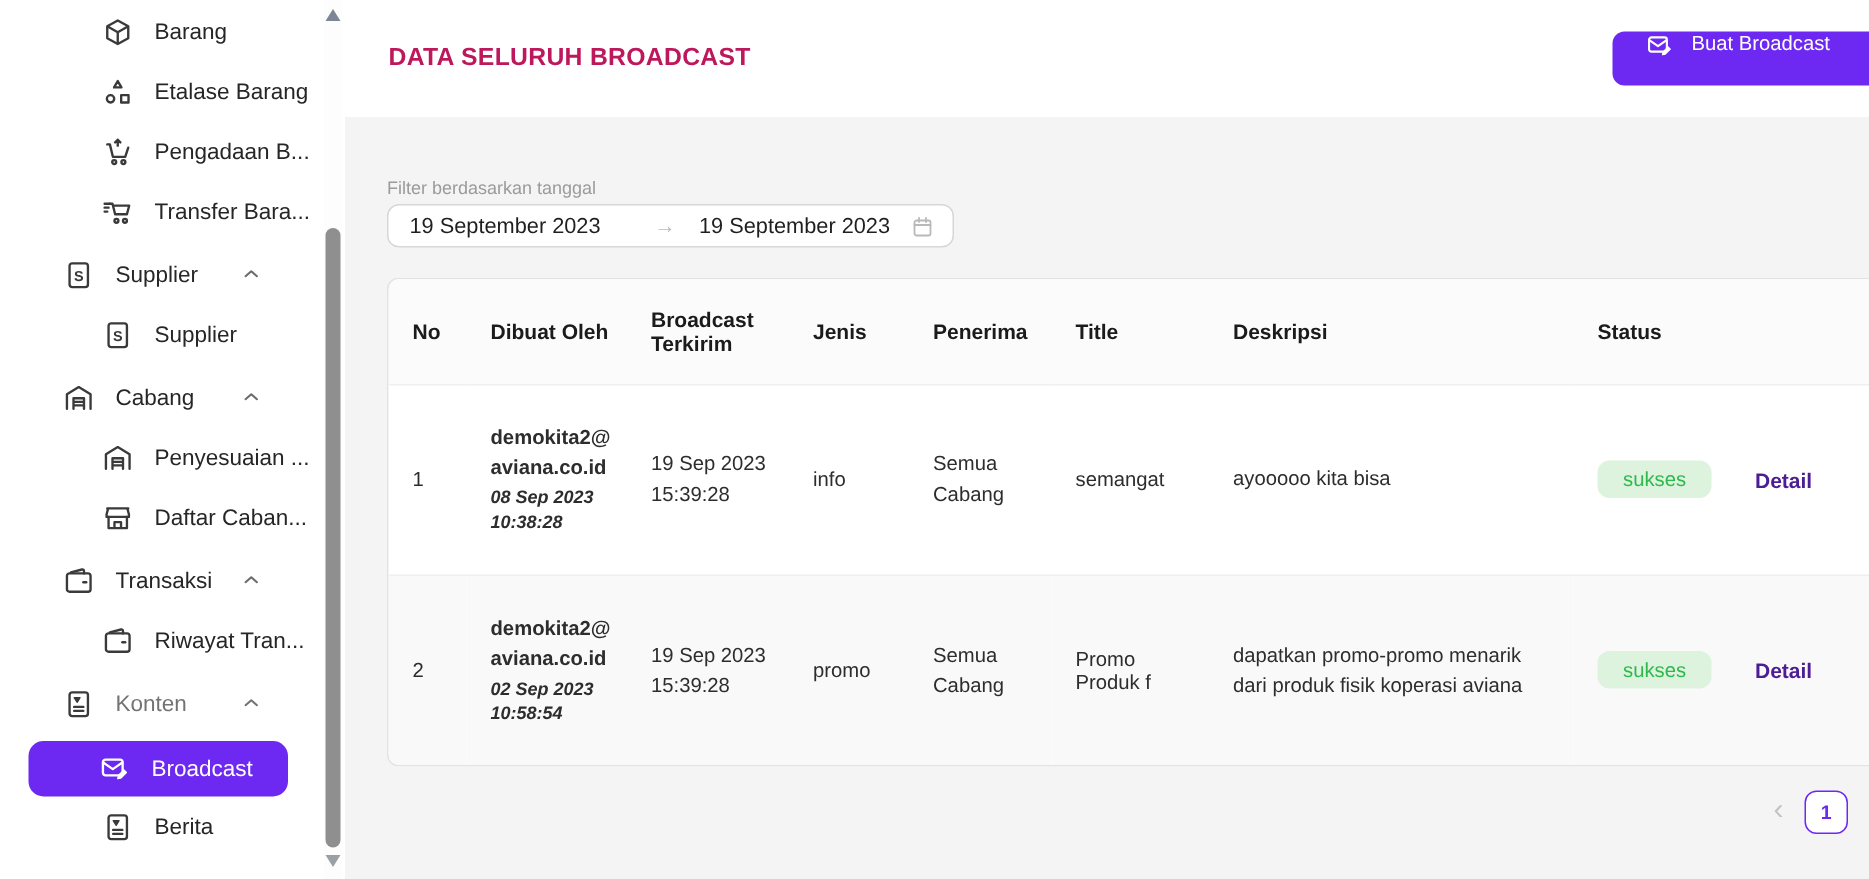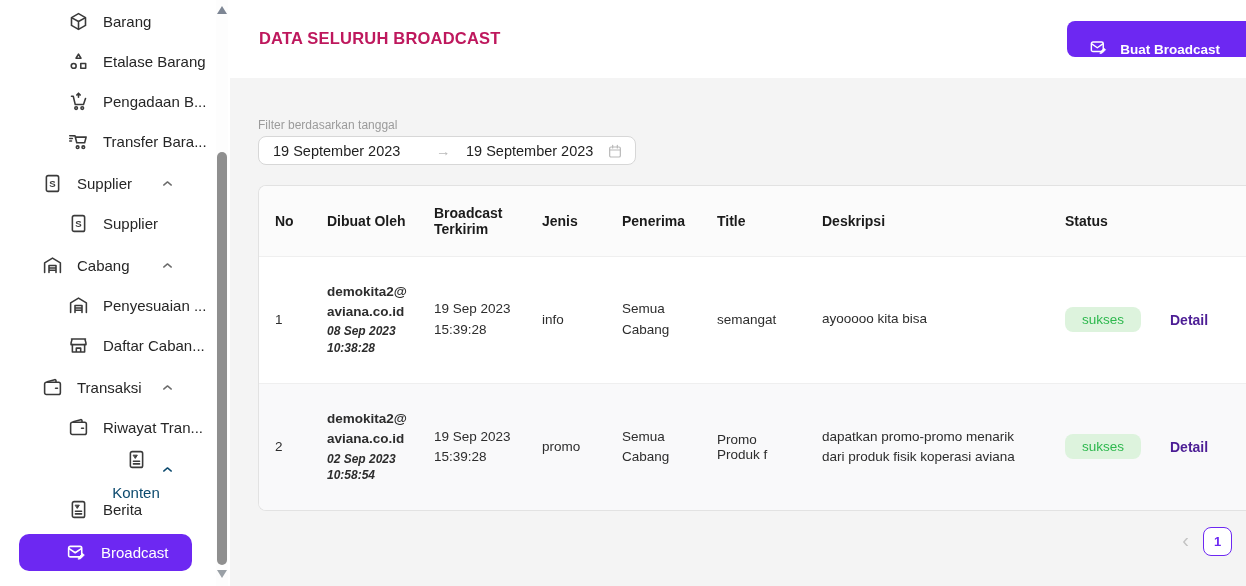--- a/index.html
+++ b/index.html
@@ -11,21 +11,21 @@
   .sidebar { position:relative; width:230px; height:586px; background:#fff; flex:0 0 230px; }
   .menu { padding-top:1px; }
   .mi { position:relative; display:flex; align-items:center; height:40px; gap:14px;
         color:#262626; font-size:15px; cursor:pointer; }
   .mi .ic { display:flex; align-items:center; color:#3a3a3a; }
   .mi .ic svg { width:21px; height:21px; }
   .lvl1 { padding-left:42px; margin-top:2px; }
   .lvl2 { padding-left:68px; }
   .chev { position:absolute; right:56px; top:13px; color:#6b6b6b; }
   .chev svg { width:13px; height:13px; }
-  .mi.konten, .mi.konten .chev { color:#0c4a6e;flex-direction:column; }
+  .mi.konten, .mi.konten .chev { color:#737373; }
   .mi.konten .ic { color:#3a3a3a; }
   .mi.active-item { margin:5px 38px 0 19px; height:37px; background:#6d28f2;
         border-radius:10px; color:#fff; padding-left:47px; }
   .mi.active-item .ic { color:#fff; }
 
   
   .sb-track { position:absolute; top:0; right:2px; width:12px; height:586px; background:#fdfdfd; }
   .sb-arrow-up { position:absolute; top:6px; left:1px; width:0; height:0;
         border-left:5px solid transparent; border-right:5px solid transparent;
         border-bottom:8px solid #7d8694; }
@@ -34,23 +34,23 @@
   .sb-arrow-down { position:absolute; top:570px; left:1px; width:0; height:0;
         border-left:5px solid transparent; border-right:5px solid transparent;
         border-top:8px solid #9aa0a6; }
 
   
   .main { flex:1; display:flex; flex-direction:column; background:#f4f4f4; }
   .topbar { position:relative; height:78px; background:#fff; flex:0 0 78px; }
   .page-title { position:absolute; left:29px; top:29px; font-size:16.5px; font-weight:bold;
         color:#be185d; letter-spacing:.2px; }
   .create-btn { position:absolute; right:0; top:21px; height:36px; border:none;
-        background:#6d28f2; color:#fff; font-weight:bold; font-size:13.5px;
+        background:#6d28f2; color:#fff; font-weight:normal; font-size:13.5px;
         font-family:"Liberation Sans",sans-serif; border-radius:8px 0 0 8px;
-        display:flex; align-items:flex-end; gap:12px; padding:0 26px 0 22px; cursor:pointer; }
+        display:flex; align-items:flex-start; gap:12px; padding:0 26px 0 22px; cursor:pointer; }
   .create-btn svg { width:19px; height:19px; }
 
   .content { padding:40px 0 0 28px; position:relative; flex:1; }
   .filter-label { font-size:12px; color:#9b9b9b; margin-bottom:4px; }
   .range-picker { width:378px; height:29px; background:#fff; border:1px solid #d7d7d7;
         border-radius:8px; display:flex; align-items:center; padding:0 12px 0 14px;
         font-size:14.5px; color:#1f1f1f; font-weight:500; }
   .rp-start { width:163px; }
   .rp-arrow { color:#b9b9b9; width:30px; font-weight:400; }
   .rp-end { flex:1; }
@@ -233,40 +233,40 @@
             </svg>
         </span>
         <span class="lbl">Konten</span>
         <span class="chev">
           <svg viewBox="0 0 24 24" fill="none" stroke="currentColor" stroke-width="2.6" stroke-linecap="round" stroke-linejoin="round">
               <path d="M5 15l7-6 7 6"></path>
             </svg>
         </span>
       </div>
 
+      <div class="mi active-item">
+        <span class="ic">
+          <svg viewBox="0 0 24 24" fill="none" stroke="currentColor" stroke-width="1.8" stroke-linecap="round" stroke-linejoin="round">
+              <rect x="3" y="5" width="15" height="12" rx="2"></rect>
+              <path d="M3.5 7.5l7 4.8 7-4.8"></path>
+              <path d="M14.8 17.2l4.2-4.2 1.9 1.9-4.2 4.2-2.4.5z" fill="currentColor" stroke-width="1"></path>
+            </svg>
+        </span>
+        <span class="lbl">Broadcast</span>
+      </div>
+
       <div class="mi lvl2">
         <span class="ic">
           <svg viewBox="0 0 24 24" fill="none" stroke="currentColor" stroke-width="1.8" stroke-linecap="round" stroke-linejoin="round">
               <rect x="5" y="3" width="14" height="18" rx="2"></rect>
               <path d="M8.5 7h4.5l-2.2 3.5z" fill="currentColor" stroke-width="1"></path>
               <path d="M8.5 14h7M8.5 17h7"></path>
             </svg>
         </span>
         <span class="lbl">Berita</span>
-      </div>
-
-      <div class="mi active-item">
-        <span class="ic">
-          <svg viewBox="0 0 24 24" fill="none" stroke="currentColor" stroke-width="1.8" stroke-linecap="round" stroke-linejoin="round">
-              <rect x="3" y="5" width="15" height="12" rx="2"></rect>
-              <path d="M3.5 7.5l7 4.8 7-4.8"></path>
-              <path d="M14.8 17.2l4.2-4.2 1.9 1.9-4.2 4.2-2.4.5z" fill="currentColor" stroke-width="1"></path>
-            </svg>
-        </span>
-        <span class="lbl">Broadcast</span>
       </div>
 
     </nav>
 
     <div class="sb-track">
       <div class="sb-arrow-up"></div>
       <div class="sb-thumb"></div>
       <div class="sb-arrow-down"></div>
     </div>
   </aside>

